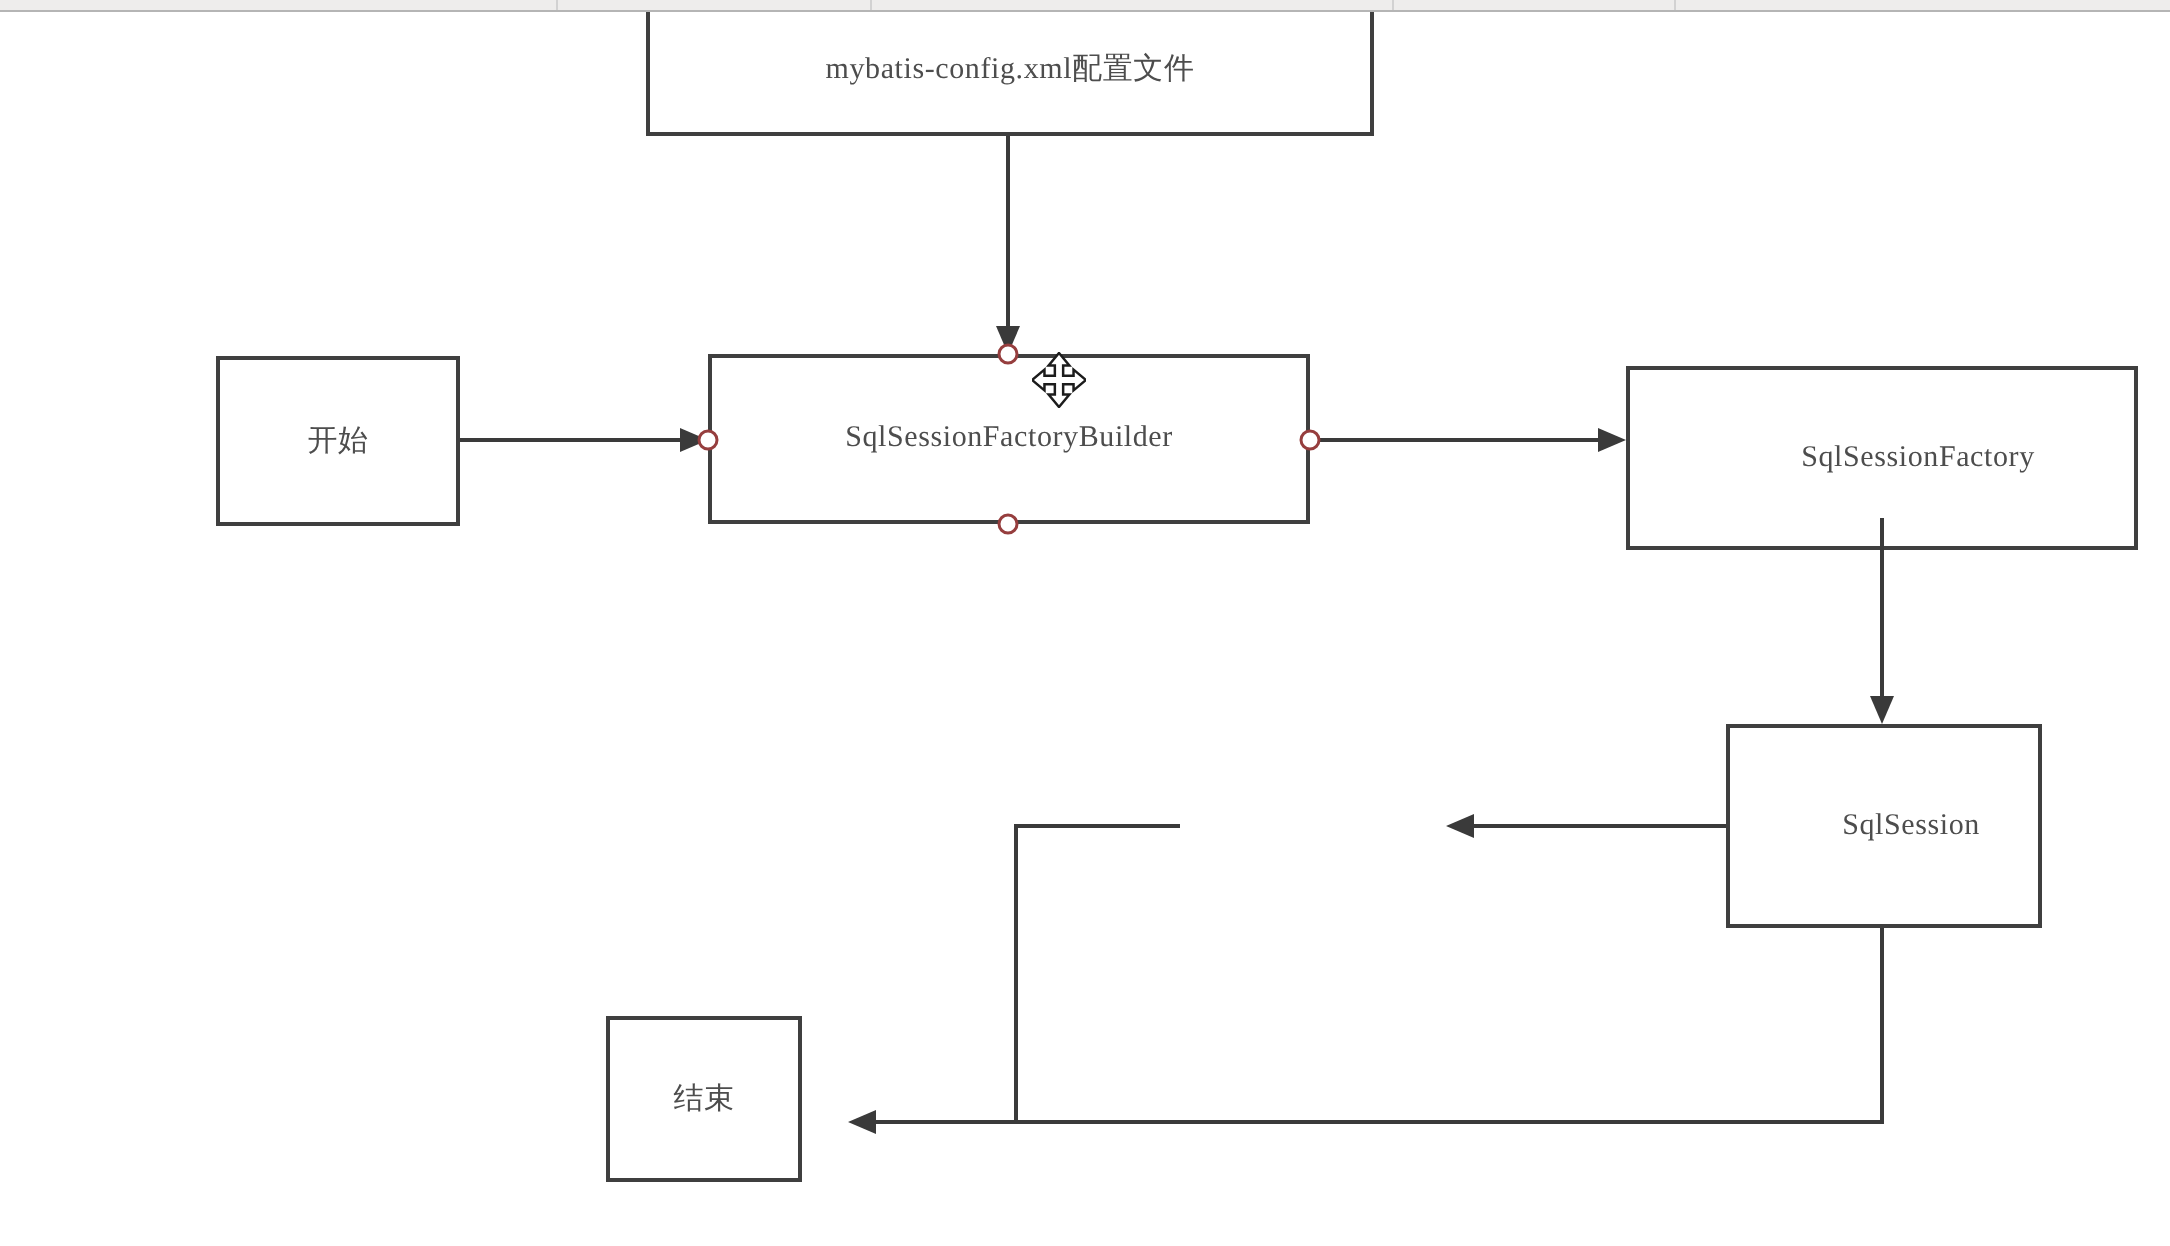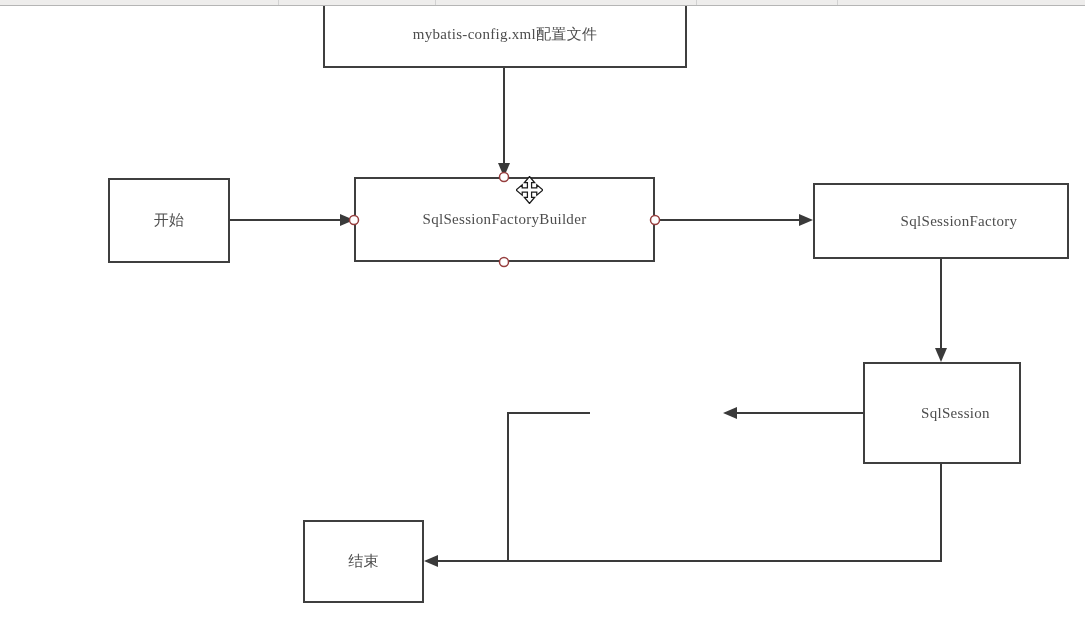--- a/index.html
+++ b/index.html
@@ -49,24 +49,24 @@
     font-size: 15px;
     letter-spacing: 0.3px;
     z-index: 1;
     cursor: default;
     white-space: nowrap;
     font-family: Liberation Serif, serif;
   }
   .node-config  { left: 323px; top: 0px;   width: 364px; height: 68px; }
   .node-start   { left: 108px; top: 178px; width: 122px; height: 85px; }
   .node-builder { left: 354px; top: 177px; width: 301px; height: 85px; }
-  .node-factory { left: 813px; top: 183px; width: 256px; height: 76px; padding-left: 36px; }
+  .node-factory { left: 813px; top: 183px; width: 256px; height: 92px; padding-left: 36px; }
   .node-session { left: 863px; top: 362px; width: 158px; height: 102px; padding-left: 27px; }
   .node-mapper  { left: 590px; top: 372px; width: 133px; height: 83px; }
-  .node-end     { left: 303px; top: 520px; width: 121px; height: 83px; }
+  .node-end     { left: 303px; top: 508px; width: 98px; height: 83px; }
 
   .wires {
     position: absolute;
     left: 0; top: 0;
     z-index: 5;
     pointer-events: none;
   }
   .cursor-glyph {
     position: absolute;
     left: 516px; top: 176px;

